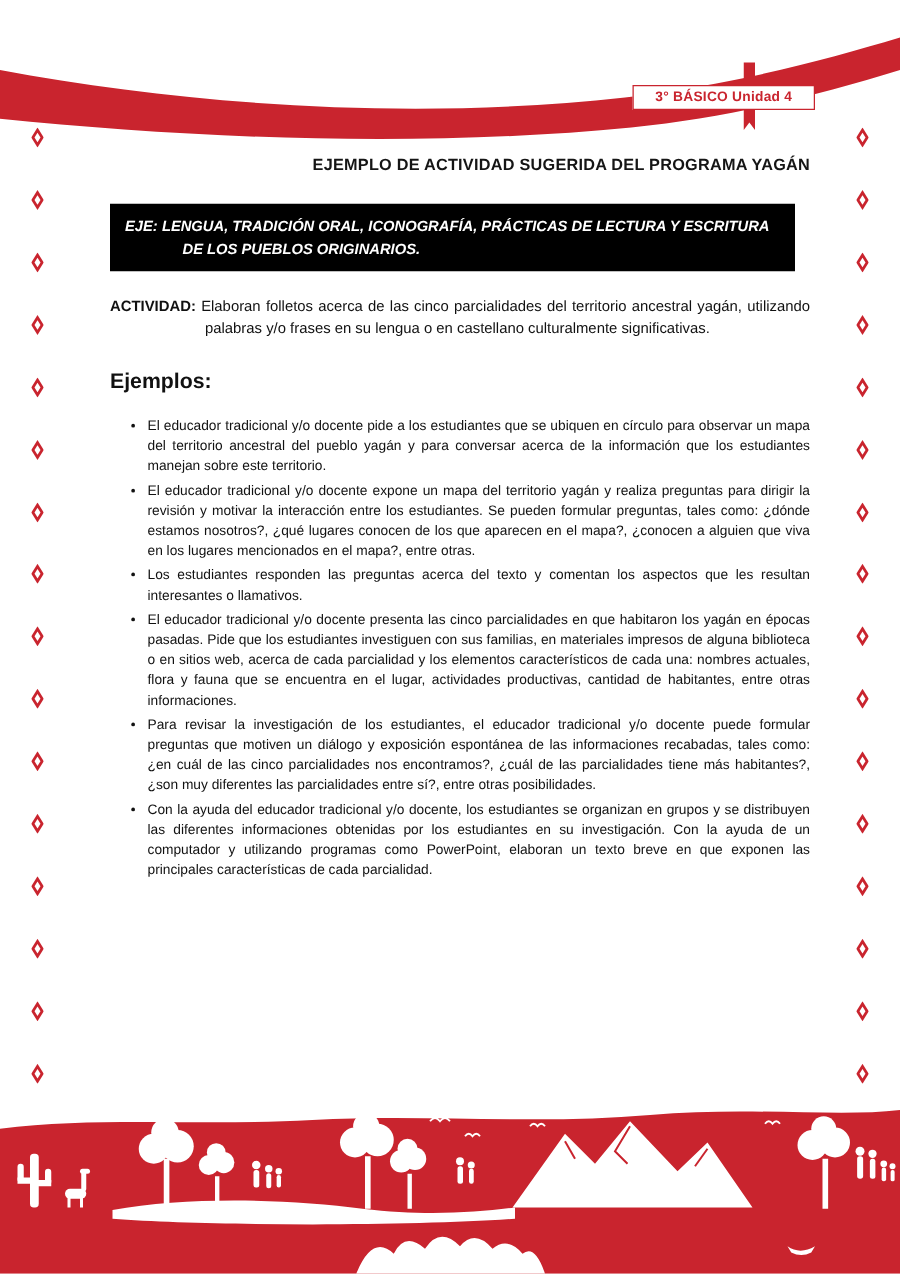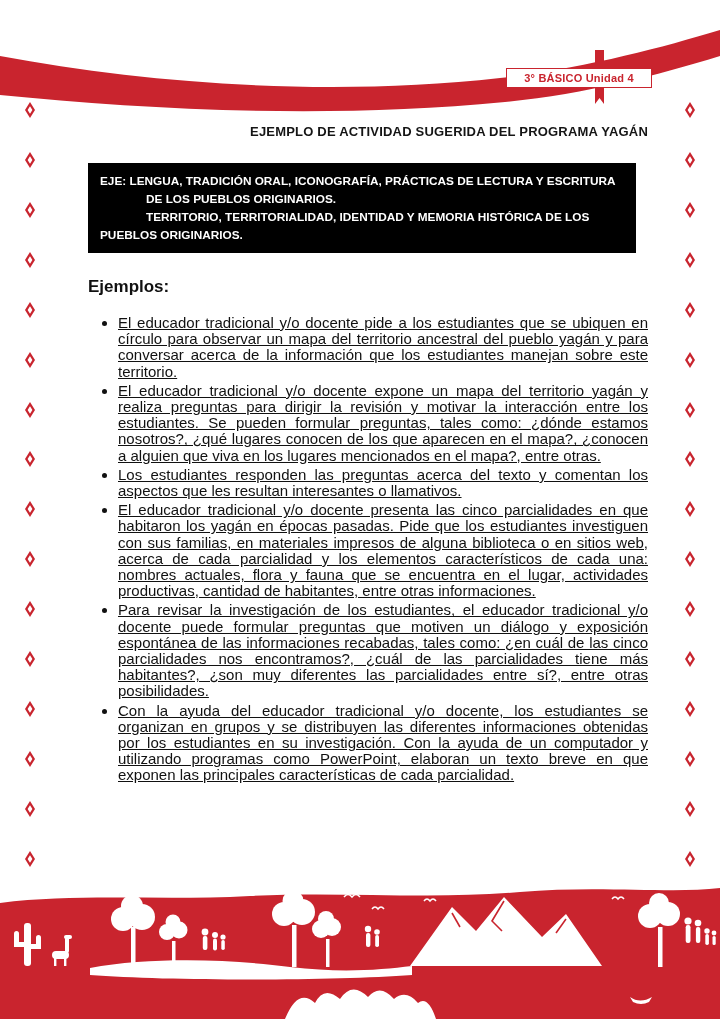--- a/index.html
+++ b/index.html
@@ -53,20 +53,21 @@
     color:#151515;
   }
   .eje-box {
     background:#000000;
     color:#ffffff;
     font-weight:bold;
     font-size:11.8px;
     line-height:18px;
     padding:9px 12px;
     margin-right:12px;
+    font-style:italic;
   }
   .eje-box p { margin:0; }
   .eje-line1 { padding-left:46px; text-indent:-46px; }
   .eje-line2 { text-indent:46px; }
   .contexto {
     margin:28px 0 0 0;
     font-size:12.1px;
     font-weight:bold;
   }
   .actividad {
@@ -81,25 +82,24 @@
     margin:24px 0 0 0;
     font-size:17px;
     font-weight:bold;
   }
   .bullet-list {
     margin:18px 0 0 0;
     padding-left:30px;
     list-style:disc;
   }
   .bullet-list li {
-    font-size:15px;
+    font-size:11px;
     line-height:16.2px;
     text-align:justify;
     margin-bottom:3px;
-    text-decoration:underline;
   }
   
   .footer {
     position:absolute; bottom:0; left:0;
     width:720px; height:150px;
     display:block;
   }
 </style>
 </head>
 <body>
@@ -245,24 +245,24 @@
           <path d="M5 4.2 L7.4 8 L5 11.8 L2.6 8 Z" fill="#ffffff"></path>
         </svg></span>
     </div>
 
   <div class="main">
 
     <h1 class="doc-title">EJEMPLO DE ACTIVIDAD SUGERIDA DEL PROGRAMA YAGÁN</h1>
 
     <div class="eje-box">
       <p class="eje-line1">EJE: LENGUA, TRADICIÓN ORAL, ICONOGRAFÍA, PRÁCTICAS DE LECTURA Y ESCRITURA DE LOS PUEBLOS ORIGINARIOS.</p>
-      <p class="eje-line2">TERRITORIO, TERRITORIALIDAD, IDENTIDAD Y MEMORIA HISTÓRICA DE LOS PUEBLOS ORIGINARIOS.</p>
     </div>
 
 
+    <p class="actividad"><span class="lbl">ACTIVIDAD:</span><span> Elaboran folletos acerca de las cinco parcialidades del territorio ancestral yagán, utilizando palabras y/o frases en su lengua o en castellano culturalmente significativas.</span></p>
 
     <p class="ejemplos">Ejemplos:</p>
 
     <ul class="bullet-list">
       <li>El educador tradicional y/o docente pide a los estudiantes que se ubiquen en círculo para observar un mapa del territorio ancestral del pueblo yagán y para conversar acerca de la información que los estudiantes manejan sobre este territorio.</li>
       <li>El educador tradicional y/o docente expone un mapa del territorio yagán y realiza preguntas para dirigir la revisión y motivar la interacción entre los estudiantes. Se pueden formular preguntas, tales como: ¿dónde estamos nosotros?, ¿qué lugares conocen de los que aparecen en el mapa?, ¿conocen a alguien que viva en los lugares mencionados en el mapa?, entre otras.</li>
       <li>Los estudiantes responden las preguntas acerca del texto y comentan los aspectos que les resultan interesantes o llamativos.</li>
       <li>El educador tradicional y/o docente presenta las cinco parcialidades en que habitaron los yagán en épocas pasadas. Pide que los estudiantes investiguen con sus familias, en materiales impresos de alguna biblioteca o en sitios web, acerca de cada parcialidad y los elementos característicos de cada una: nombres actuales, flora y fauna que se encuentra en el lugar, actividades productivas, cantidad de habitantes, entre otras informaciones.</li>
       <li>Para revisar la investigación de los estudiantes, el educador tradicional y/o docente puede formular preguntas que motiven un diálogo y exposición espontánea de las informaciones recabadas, tales como: ¿en cuál de las cinco parcialidades nos encontramos?, ¿cuál de las parcialidades tiene más habitantes?, ¿son muy diferentes las parcialidades entre sí?, entre otras posibilidades.</li>
       <li>Con la ayuda del educador tradicional y/o docente, los estudiantes se organizan en grupos y se distribuyen las diferentes informaciones obtenidas por los estudiantes en su investigación. Con la ayuda de un computador y utilizando programas como PowerPoint, elaboran un texto breve en que exponen las principales características de cada parcialidad.</li>

